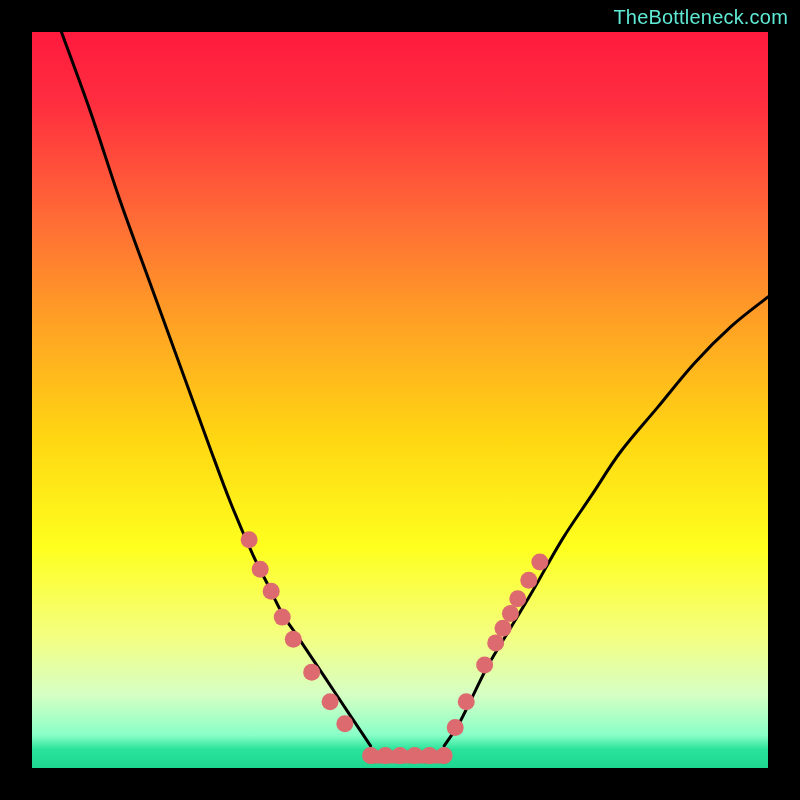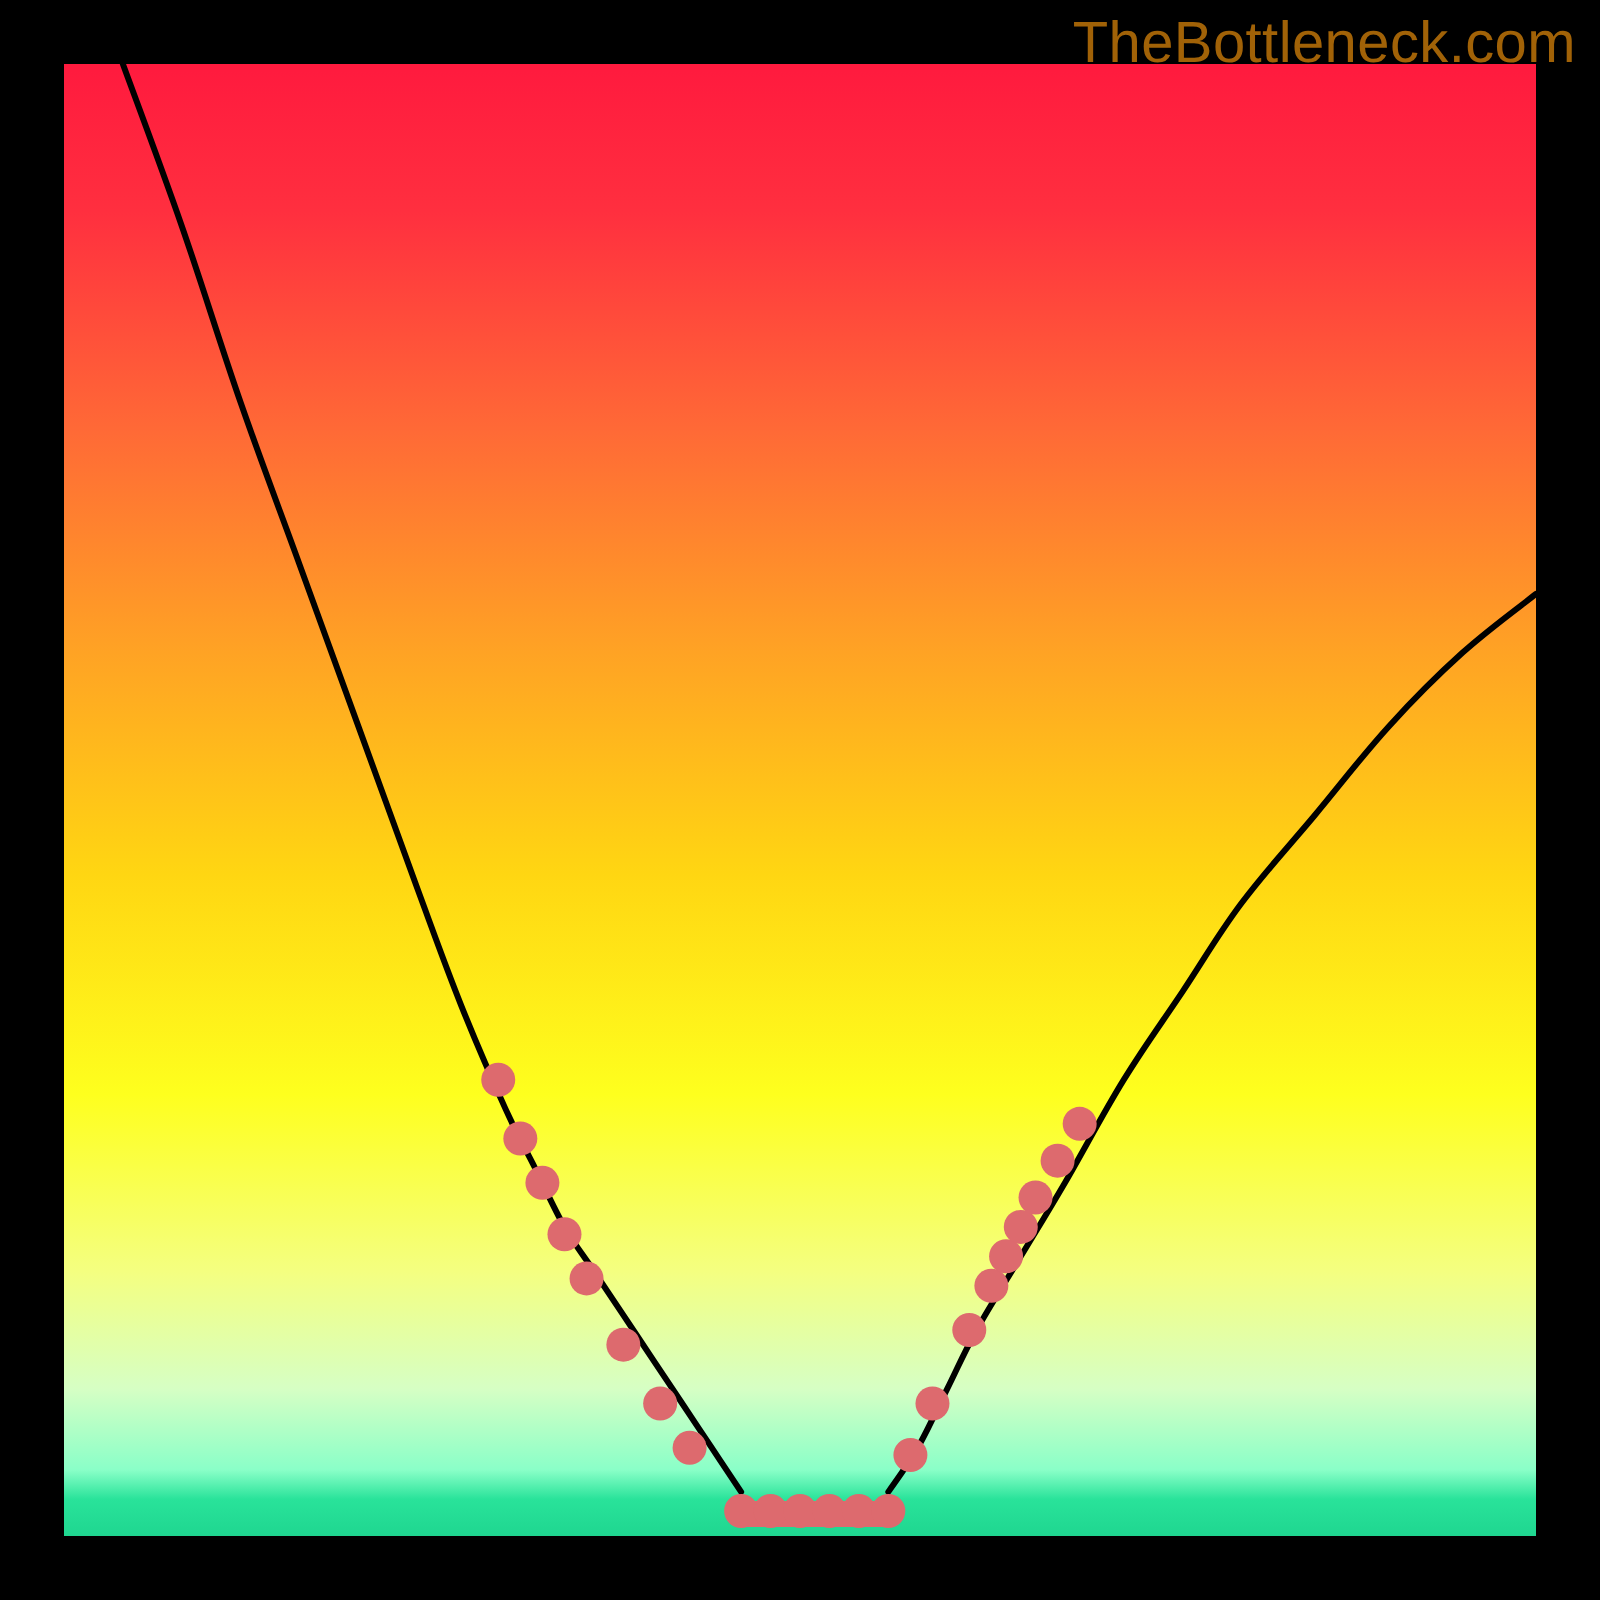--- a/index.html
+++ b/index.html
@@ -23,22 +23,22 @@
     position: absolute;
     left: 0;
     top: 0;
     width: 736px;
     height: 736px;
   }
   .watermark {
     position: absolute;
     top: 6px;
     right: 12px;
-    color: #a16207;
-    font-size: 29px;
+    color: #5eead4;
+    font-size: 20px;
     font-weight: 500;
     letter-spacing: 0.2px;
   }
 </style>
 </head>
 <body>
 
 <div class="watermark">TheBottleneck.com</div>
 
 <div class="frame">

